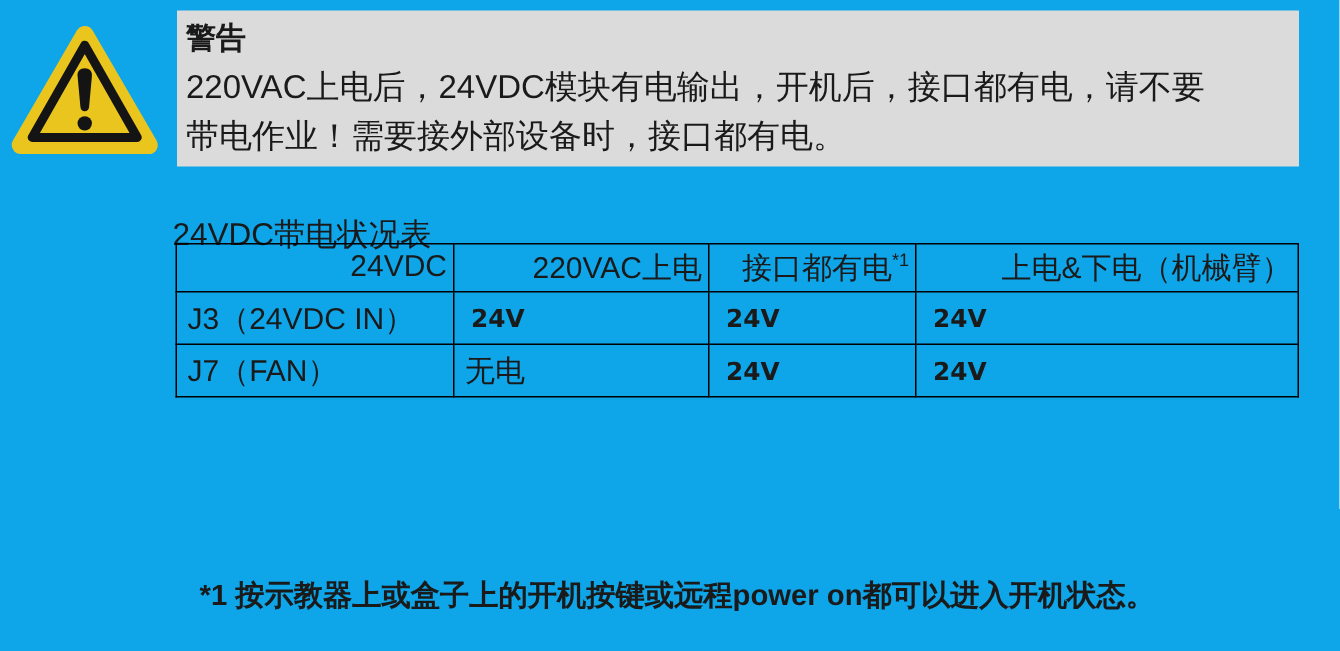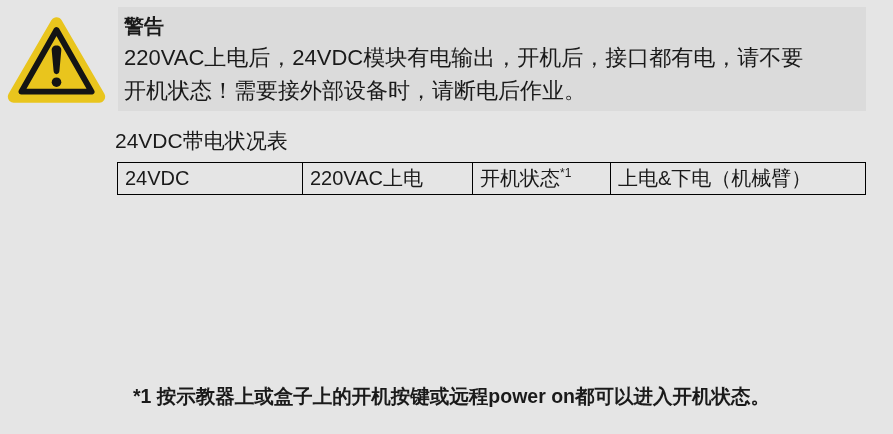--- a/index.html
+++ b/index.html
@@ -4,41 +4,41 @@
 <style>
   :root{
     --warning-bg:#DBDBDB;
     --icon-yellow:#E9C51D;
     --icon-black:#141414;
     --line:#000000;
   }
   *{margin:0;padding:0;box-sizing:border-box;}
   html,body{width:893px;height:434px;background:#ffffff;overflow:hidden;
     font-family:"Liberation Sans","DejaVu Sans",sans-serif;color:#1a1a1a;}
-  .page{position:relative;width:893px;height:434px;background:#e5e5e5;}
+  .page{position:relative;width:893px;height:434px;background:#0ea5e9;}
 
   
   .warn-icon{position:absolute;left:5px;top:13px;width:103px;height:94px;}
   .warn-icon svg{width:100%;height:100%;display:block;}
   .tri-fill{fill:var(--icon-yellow);stroke:var(--icon-yellow);stroke-width:14;stroke-linejoin:round;}
   .tri-ring{fill:none;stroke:var(--icon-black);stroke-width:7;stroke-linejoin:round;}
   .excl{fill:var(--icon-black);}
   .warn-box{position:absolute;left:118px;top:7px;width:748px;height:104px;
     background:var(--warning-bg);padding:4px 8px 0 6px;}
   .warn-title{font-size:20px;font-weight:bold;line-height:30px;}
   .warn-line{font-size:22px;line-height:33px;white-space:nowrap;}
 
   
-  .tbl-title{position:absolute;left:115px;top:128px;font-size:21px;line-height:26px;}
+  .tbl-title{position:absolute;left:115px;top:144px;font-size:21px;line-height:26px;}
 
   
   .tbl{position:absolute;left:117px;top:162px;width:748px;border-collapse:collapse;table-layout:fixed;}
   .tbl th,.tbl td{border:1px solid var(--line);text-align:left;vertical-align:middle;
     padding:0 4px 0 7px;overflow:hidden;white-space:nowrap;}
-  .tbl th{height:32px;font-size:20px;font-weight:normal;}
+  .tbl th{height:32px;font-size:20px;font-weight:normal;text-align:right;}
   .tbl td{height:35px;font-size:20px;}
   .tbl sup{font-size:12px;vertical-align:super;line-height:0;}
   td.c-en{font-size:16.5px;font-weight:bold;padding-left:11px;font-family:"DejaVu Sans","Liberation Sans",sans-serif;}
 
   
   .footnote{position:absolute;left:133px;top:383px;font-size:19.5px;font-weight:bold;white-space:nowrap;text-align:right;}
 </style>
 </head>
 <body>
 
@@ -49,39 +49,51 @@
       <path class="tri-fill" d="M60 12 L110 98 L10 98 Z"></path>
       <path class="tri-ring" d="M60 20 L101 92 L19 92 Z"></path>
       <path class="excl" d="M60 38 c3.6 0 6 2.4 5.6 6 l-2.2 24 c-0.2 2.2-1.4 3.6-3.4 3.6 s-3.2-1.4-3.4-3.6 l-2.2-24 c-0.4-3.6 2-6 5.6-6 Z"></path>
       <circle class="excl" cx="60" cy="81" r="5.6"></circle>
     </svg>
   </div>
 
   <div class="warn-box">
     <div class="warn-title">警告</div>
     <div class="warn-line">220VAC上电后，24VDC模块有电输出，开机后，接口都有电，请不要</div>
-    <div class="warn-line">开机状态！需要接外部设备时，请断电后作业。</div>
+    <div class="warn-line">带电作业！需要接外部设备时，接口都有电。</div>
   </div>
 
   <div class="tbl-title">24VDC带电状况表</div>
 
   <table class="tbl">
     <colgroup>
       <col style="width:185px">
         <col style="width:170px">
         <col style="width:138px">
         <col style="width:255px">
     </colgroup>
     <thead>
       <tr>
         <th><span>24VDC</span><sup></sup></th>
         <th><span>220VAC上电</span><sup></sup></th>
-        <th><span>开机状态</span><sup>*1</sup></th>
+        <th><span>接口都有电</span><sup>*1</sup></th>
         <th><span>上电&amp;下电（机械臂）</span><sup></sup></th>
       </tr>
     </thead>
     <tbody>
+      <tr>
+        <td>J3（24VDC IN）</td>
+        <td class="c-en">24V</td>
+        <td class="c-en">24V</td>
+        <td class="c-en">24V</td>
+      </tr>
+      <tr>
+        <td>J7（FAN）</td>
+        <td>无电</td>
+        <td class="c-en">24V</td>
+        <td class="c-en">24V</td>
+      </tr>
     </tbody>
   </table>
 
   <div class="footnote">*1 按示教器上或盒子上的开机按键或远程power on都可以进入开机状态。</div>
 
 </div>
 
 </body></html>

